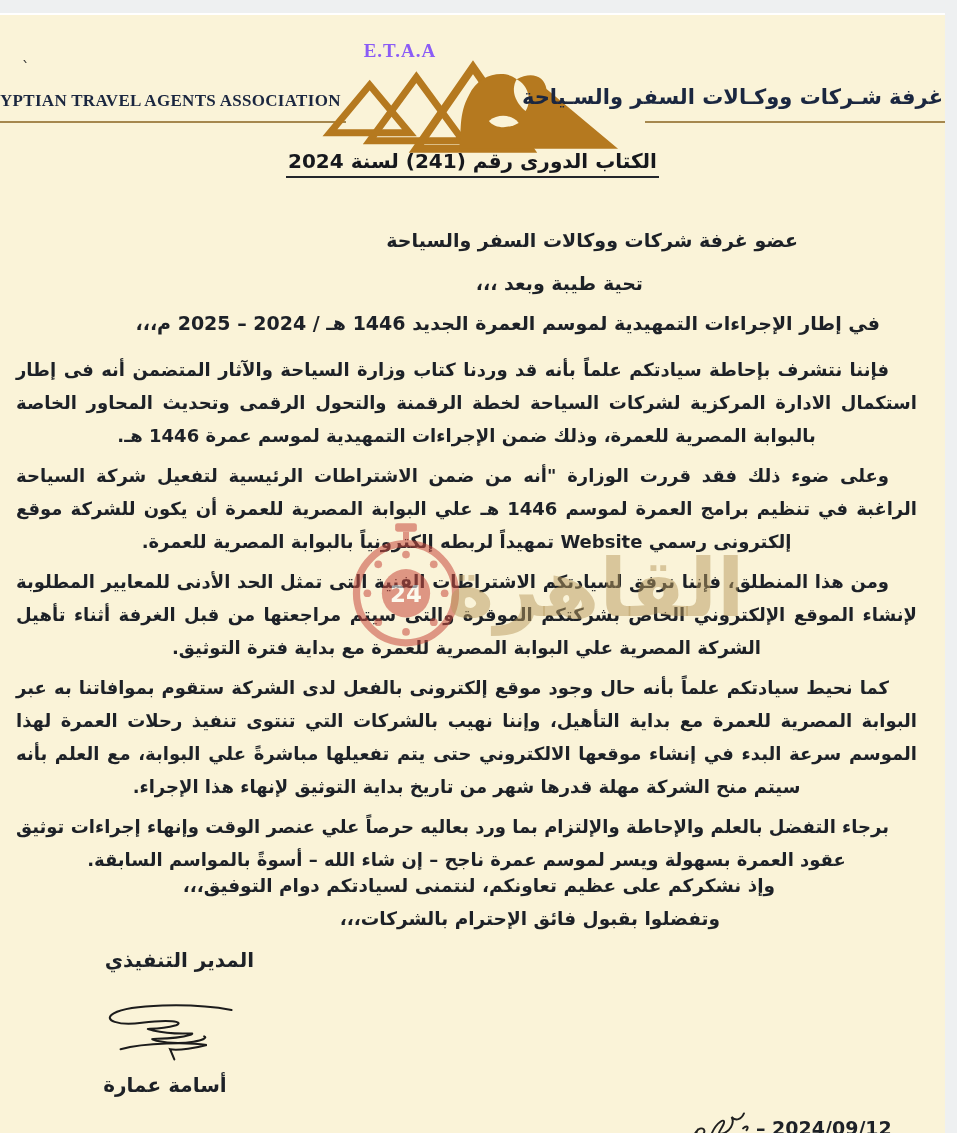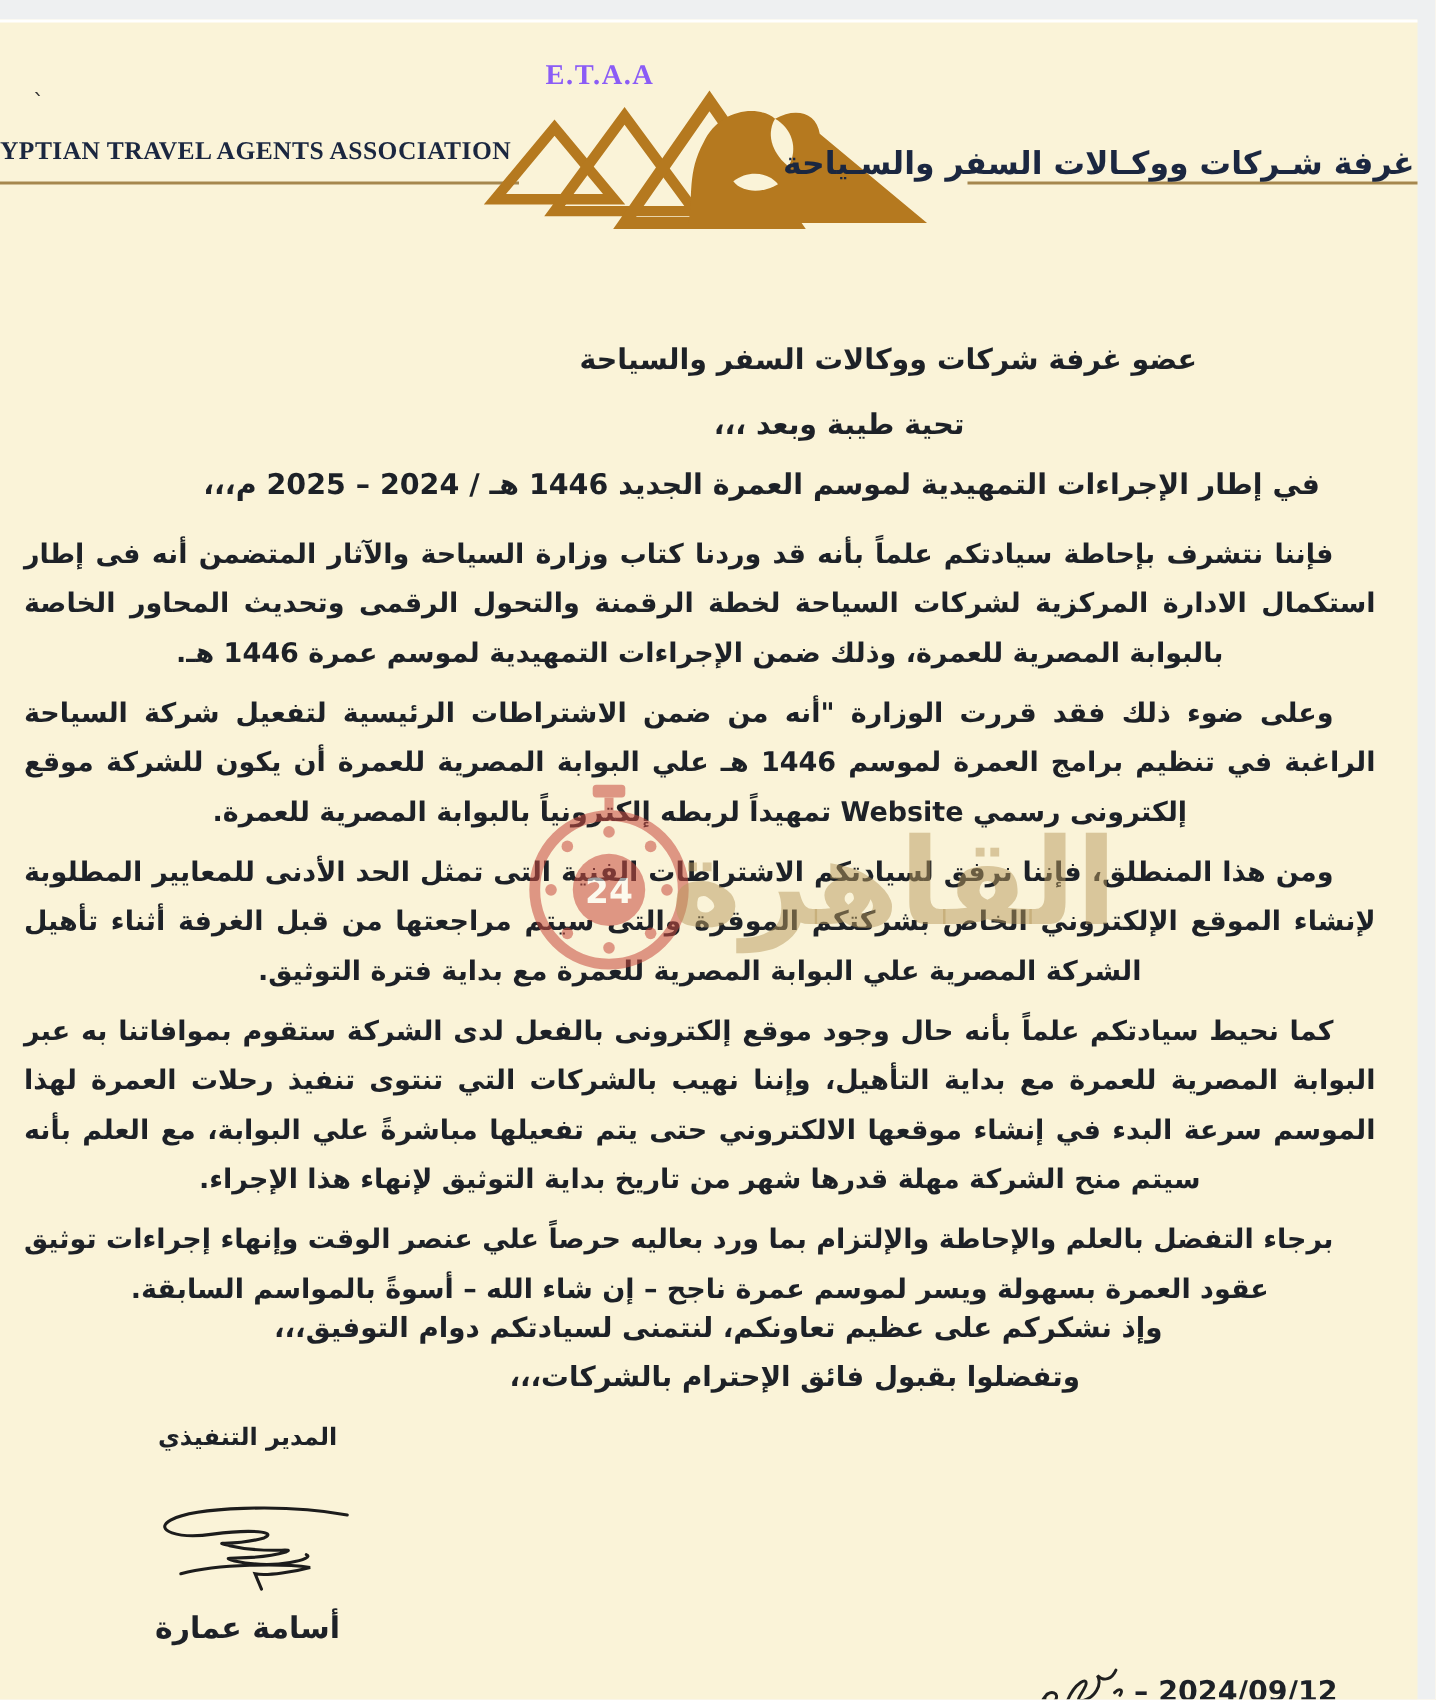--- a/index.html
+++ b/index.html
@@ -24,21 +24,21 @@
   .rule-right{right:0; width:300px;}
   .logo-acronym{
     position:absolute; left:330px; top:25px; width:140px; text-align:center;
     font-family:"Liberation Serif", serif; font-weight:bold; font-size:19px;
     color:#8b5cf6; letter-spacing:1px;
   }
   .logo-art{position:absolute; left:322px; top:44px; width:298px; height:94px;}
   .org-ar{
     position:absolute; right:2px; top:70px;
     font-size:21px; font-weight:bold; color:#1b2740; letter-spacing:1px;
-    direction:rtl; white-space:nowrap;margin-top:12px;
+    direction:rtl; white-space:nowrap;
   }
   
   .ar{direction:rtl; unicode-bidi:plaintext; color:#1d2127; font-weight:bold;}
   .title-row{position:absolute; left:0; top:134px; width:100%; text-align:center;}
   .title-row .u{
     display:inline-block; border-bottom:2px solid #23262b; padding:0 2px 3px 2px;
     font-size:20px; font-weight:bold; color:#16181d; direction:rtl;
   }
   .sal{position:absolute; font-size:19px; white-space:nowrap;}
   .sal-1{top:172px; right:65px;}
@@ -48,21 +48,21 @@
   .body-block{position:absolute; top:338px; left:16px; right:28px;}
   .para{
     font-size:18px; line-height:33px; margin:0 0 7px 0;
     text-align:justify; text-align-last:center; text-indent:28px;
     direction:rtl; color:#1d2127; font-weight:bold;
   }
   .closing{position:absolute; font-size:18.5px; white-space:nowrap;}
   .closing-1{top:860px; right:170px;}
   .closing-2{top:893px; right:225px;}
   
-  .sig-title{position:absolute; left:60px; top:933px; width:210px; text-align:center; font-size:16px;}
+  .sig-title{position:absolute; left:44px; top:933px; width:210px; font-size:20px;}
   .sig-script{position:absolute; left:85px; top:983px; width:165px; height:64px;}
   .sig-name{position:absolute; left:60px; top:1058px; width:210px; text-align:center; font-size:20px;}
   
   .date-row{position:absolute; left:690px; top:1094px; display:flex; align-items:flex-end; gap:4px;}
   .date-initials{width:62px; height:30px;}
   .date-text{font-size:19px; font-weight:bold; color:#1d2127; direction:ltr; white-space:nowrap;}
   
   .watermark{position:absolute; left:345px; top:503px; width:400px; height:150px; pointer-events:none; z-index:5;}
   .wm-clock{position:absolute; left:0; top:4px; width:122px; height:128px; opacity:.55;}
   .wm-text{
@@ -86,20 +86,23 @@
     <svg class="logo-art" viewBox="0 0 300 94" aria-hidden="true">
       <polygon points="8,74 48,26 88,74" fill="none" stroke="#b5791f" stroke-width="7"></polygon>
       <polygon points="48,82 95,18 142,82" fill="none" stroke="#b5791f" stroke-width="7"></polygon>
       <polygon points="95,90 152,8 209,90" fill="none" stroke="#b5791f" stroke-width="8"></polygon>
       <path d="M148,36 C158,14 184,10 196,20 C210,12 224,16 226,30 L298,90 L138,90 C141,72 137,56 148,36 Z" fill="#b5791f"></path>
       <path d="M196,20 C207,26 212,40 205,52 C196,45 189,32 196,20 Z" fill="#faf3d8"></path>
       <path d="M168,62 C178,54 192,56 198,64 C188,70 174,70 168,62 Z" fill="#faf3d8"></path>
     </svg>
     <div class="org-ar">غرفة شـركات ووكـالات السفر والسـياحة</div>
 
+    <div class="title-row">
+      <span class="u">الكتاب الدورى رقم (241) لسنة 2024</span>
+    </div>
 
     <div class="sal sal-2 ar">عضو غرفة شركات ووكالات السفر والسياحة</div>
     <div class="sal sal-3 ar">تحية طيبة وبعد ،،،</div>
     <div class="sal sal-4 ar">في إطار الإجراءات التمهيدية لموسم العمرة الجديد 1446 هـ / 2024 – 2025 م،،،</div>
 
     <div class="body-block">
       <p class="para">فإننا نتشرف بإحاطة سيادتكم علماً بأنه قد وردنا كتاب وزارة السياحة والآثار المتضمن أنه فى إطار استكمال الادارة المركزية لشركات السياحة لخطة الرقمنة والتحول الرقمى وتحديث المحاور الخاصة بالبوابة المصرية للعمرة، وذلك ضمن الإجراءات التمهيدية لموسم عمرة 1446 هـ.</p>
       <p class="para">وعلى ضوء ذلك فقد قررت الوزارة "أنه من ضمن الاشتراطات الرئيسية لتفعيل شركة السياحة الراغبة في تنظيم برامج العمرة لموسم 1446 هـ علي البوابة المصرية للعمرة أن يكون للشركة موقع إلكترونى رسمي Website تمهيداً لربطه إلكترونياً بالبوابة المصرية للعمرة.</p>
       <p class="para">ومن هذا المنطلق، فإننا نرفق لسيادتكم الاشتراطات الفنية التى تمثل الحد الأدنى للمعايير المطلوبة لإنشاء الموقع الإلكتروني الخاص بشركتكم الموقرة والتى سيتم مراجعتها من قبل الغرفة أثناء تأهيل الشركة المصرية علي البوابة المصرية للعمرة مع بداية فترة التوثيق.</p>
       <p class="para">كما نحيط سيادتكم علماً بأنه حال وجود موقع إلكترونى بالفعل لدى الشركة ستقوم بموافاتنا به عبر البوابة المصرية للعمرة مع بداية التأهيل، وإننا نهيب بالشركات التي تنتوى تنفيذ رحلات العمرة لهذا الموسم سرعة البدء في إنشاء موقعها الالكتروني حتى يتم تفعيلها مباشرةً علي البوابة، مع العلم بأنه سيتم منح الشركة مهلة قدرها شهر من تاريخ بداية التوثيق لإنهاء هذا الإجراء.</p>

